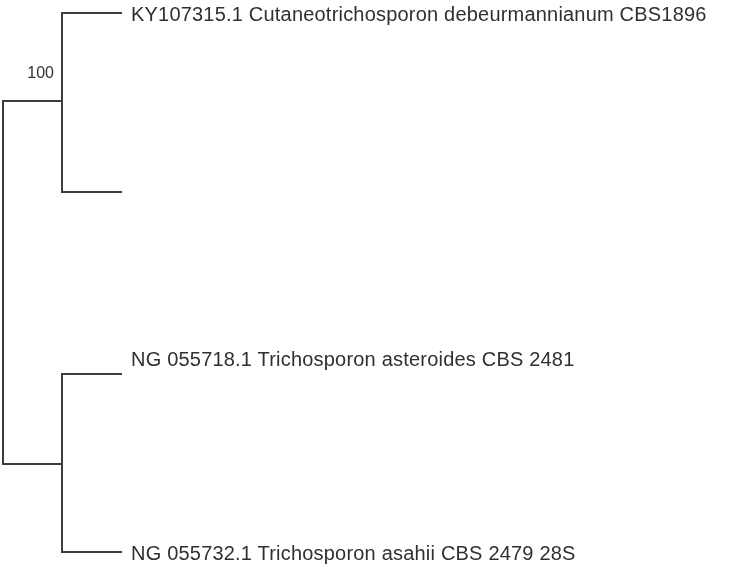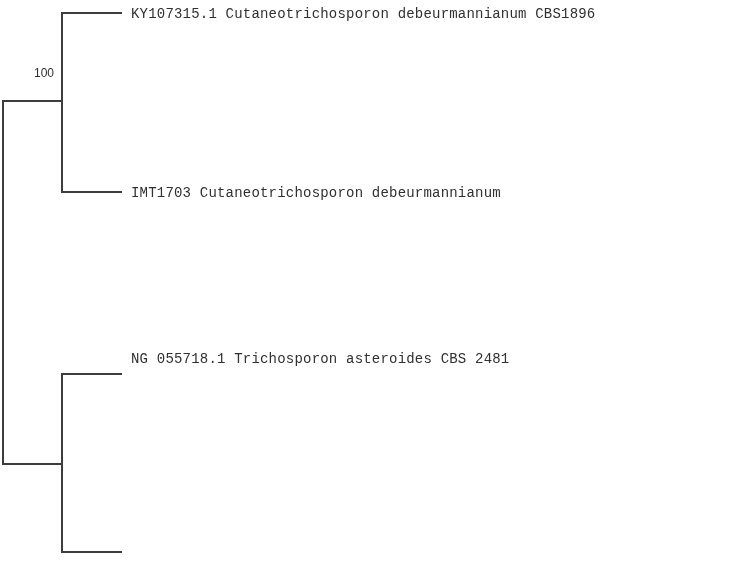--- a/index.html
+++ b/index.html
@@ -16,31 +16,30 @@
     overflow:hidden;
   }
   .tl{ 
     position:absolute;
     background:var(--line);
   }
   .taxon-label{
     position:absolute;
     left:131px;
     transform:translateY(-50%);
-    font-size:14px;
+    font-size:20px;
     color:var(--text);
     white-space:nowrap;
     letter-spacing:0.2px;
-    font-family:Liberation Mono, monospace;
   }
   .bootstrap{
     position:absolute;
     left:10px;top:63px;width:44px;
     text-align:right;
-    font-size:12px;
+    font-size:16px;
     line-height:20px;
     color:var(--text);
   }
   
   .root-vertical     {left:2px;  top:100px; width:2px;  height:365px;}
   .clade1-connector  {left:2px;  top:100px; width:61px; height:2px;}
   .clade2-connector  {left:2px;  top:463px; width:61px; height:2px;}
   .clade1-vertical   {left:61px; top:12px;  width:2px;  height:181px;}
   .clade2-vertical   {left:61px; top:373px; width:2px;  height:180px;}
   .branch-1          {left:61px; top:12px;  width:61px; height:2px;}
@@ -63,16 +62,16 @@
   <div class="tl clade1-vertical"></div>
   <div class="tl clade2-vertical"></div>
   <div class="tl branch-1"></div>
   <div class="tl branch-2"></div>
   <div class="tl branch-3"></div>
   <div class="tl branch-4"></div>
 
   <div class="bootstrap">100</div>
 
   <div class="taxon-label label-1">KY107315.1 Cutaneotrichosporon debeurmannianum CBS1896</div>
-  <div class="taxon-label label-2">IMT1703 Cutaneotrichosporon debeurmannianum</div>
   <div class="taxon-label label-3">NG 055718.1 Trichosporon asteroides CBS 2481</div>
+  <div class="taxon-label label-4">NG 055732.1 Trichosporon asahii CBS 2479 28S</div>
 
 </div>
 
 </body></html>

